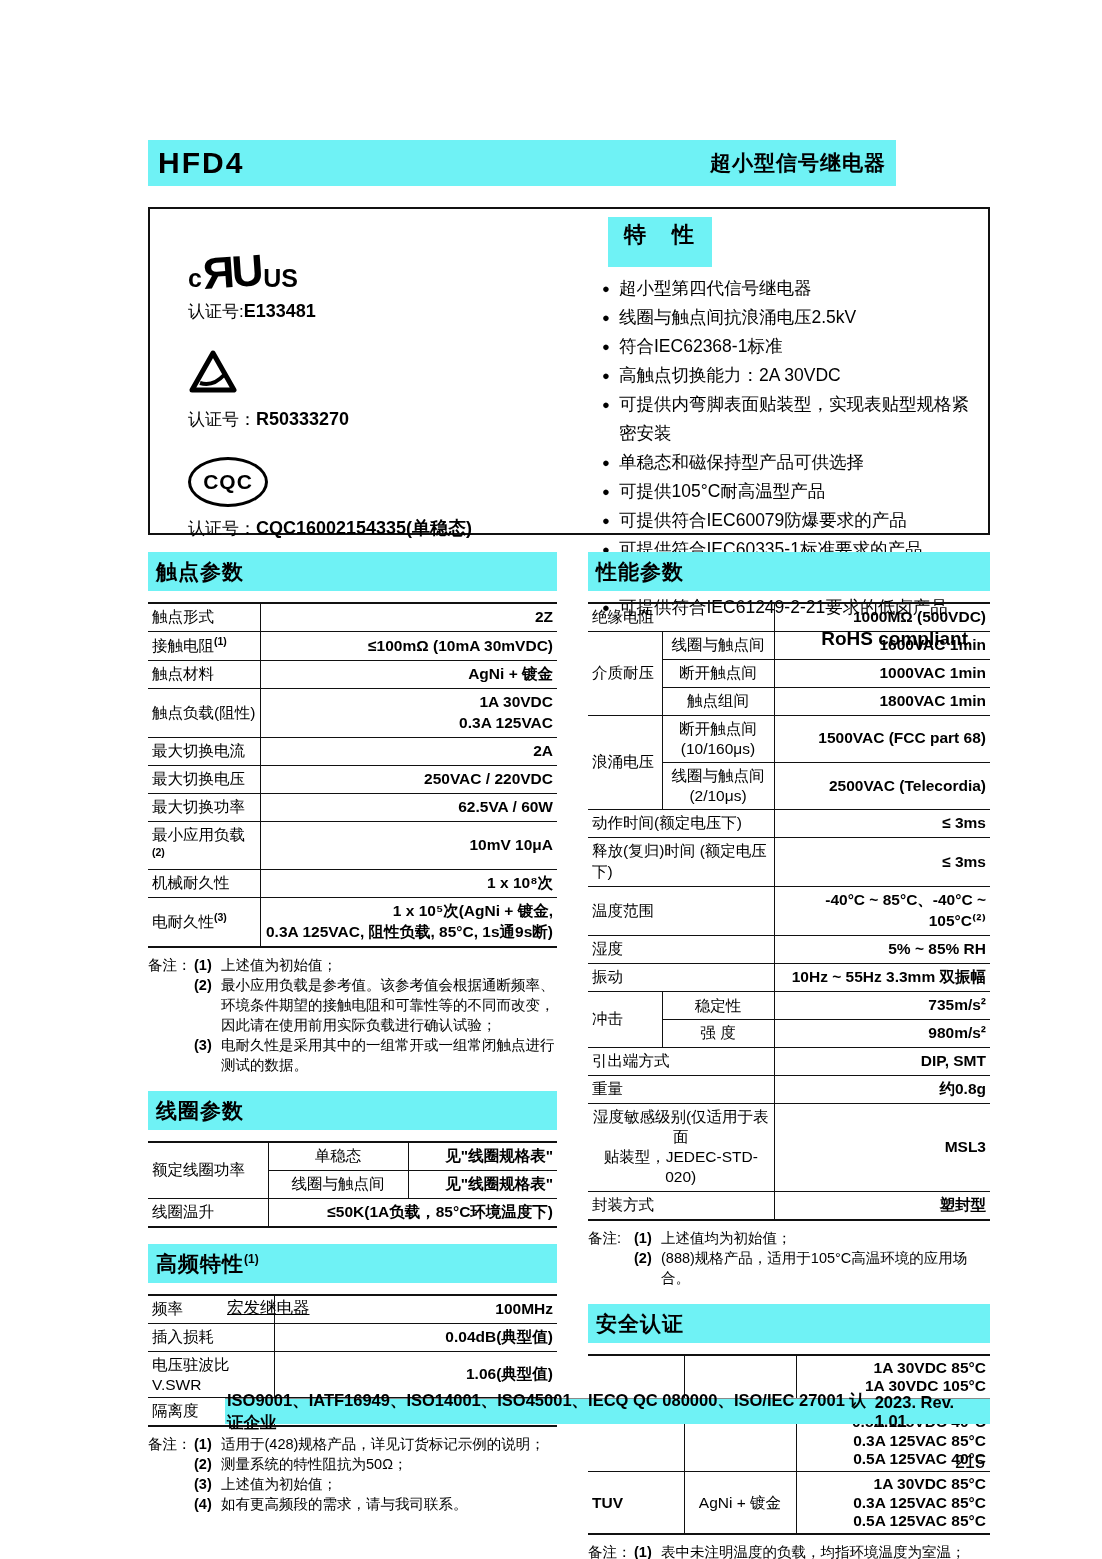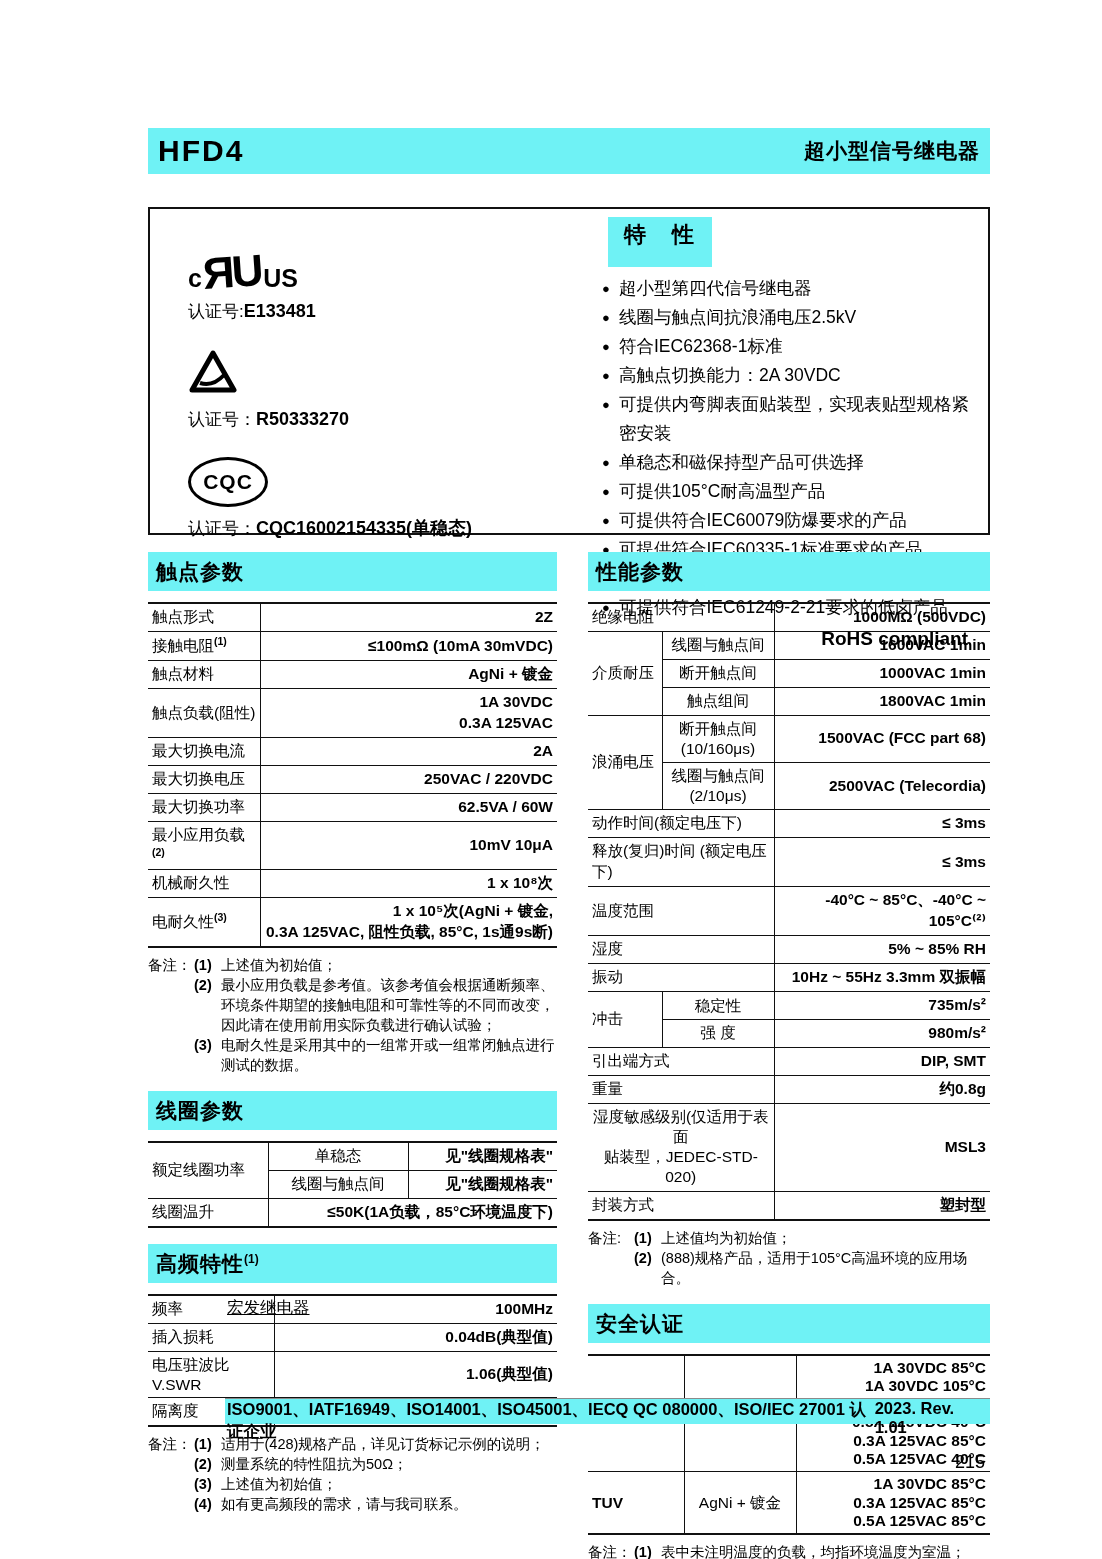--- a/index.html
+++ b/index.html
@@ -4,21 +4,21 @@
 <style>
   html,body{margin:0;padding:0;background:#ffffff;}
   body{
     width:1102px;height:1559px;position:relative;overflow:hidden;
     font-family:"Liberation Sans","DejaVu Sans",sans-serif;color:#000;
     -webkit-font-smoothing:antialiased;
   }
   .cyan{background:#6ff2f5;}
   
   .doc-header{
-    position:absolute;left:148px;top:128px;width:842px;height:46px;
+    position:absolute;left:148px;top:140px;width:748px;height:46px;
     display:flex;justify-content:space-between;align-items:center;
     padding:16px 10px;box-sizing:border-box;
   }
   .model{font-size:30px;font-weight:800;letter-spacing:2px;}
   .subtitle{font-size:21px;font-weight:700;letter-spacing:1px;text-align:right;}
   
   .cert-box{
     position:absolute;left:148px;top:207px;width:842px;height:328px;
     border:2px solid #111;box-sizing:border-box;display:flex;
   }
@@ -73,21 +73,21 @@
   .notes-label{flex-shrink:0;width:46px;}
   .note-item{display:flex;}
   .note-marker{width:27px;flex-shrink:0;font-weight:700;}
   .note-text{flex:1;}
   .mt{margin-top:16px;}
   
   .footer-company{position:absolute;left:227px;top:1297px;font-size:16.5px;text-decoration:underline;}
   .footer-bar{
     position:absolute;left:225px;top:1398px;width:765px;height:26px;
     border-top:1.5px solid #8a8a8a;display:flex;justify-content:space-between;
-    align-items:flex-start;padding:0 6px 0 2px;box-sizing:border-box;
+    align-items:center;padding:0 6px 0 2px;box-sizing:border-box;
     font-size:16.5px;font-weight:700;
   }
   .page-num{position:absolute;left:955px;top:1452px;font-size:18px;}
 </style>
 </head>
 <body>
 
 <div class="doc-header cyan">
   <span class="model">HFD4</span>
   <span class="subtitle">超小型信号继电器</span>

